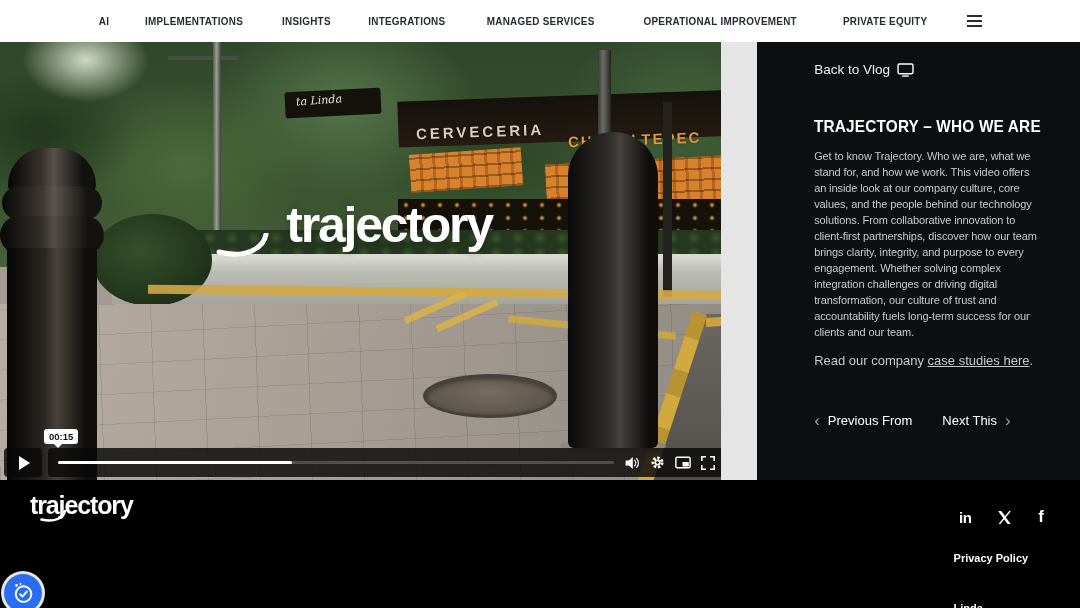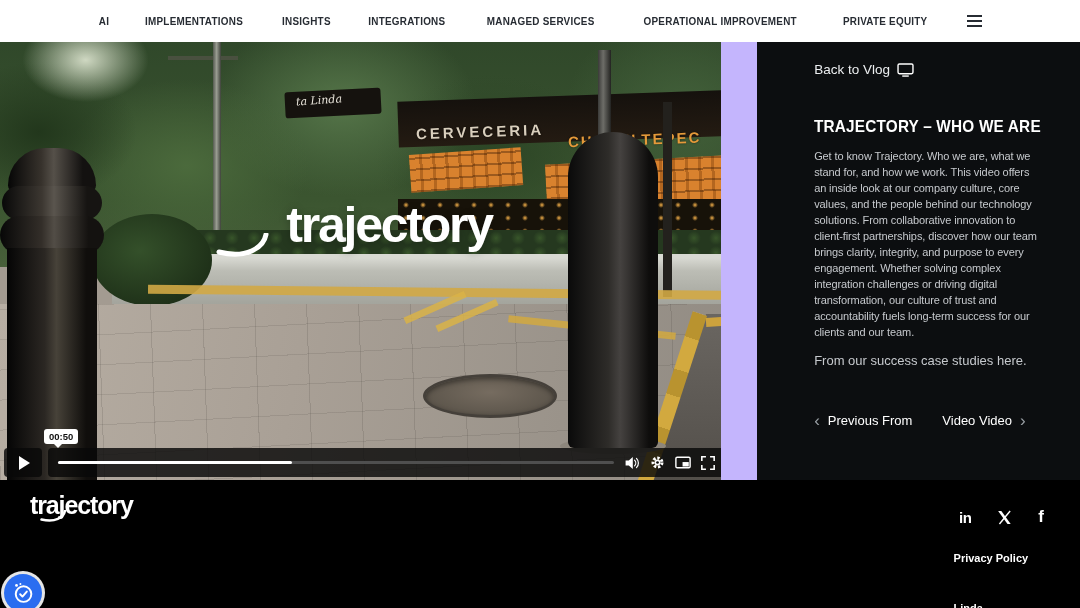--- a/index.html
+++ b/index.html
@@ -1,17 +1,17 @@
 <!DOCTYPE html>
 <html><head>
 <meta charset="utf-8">
 <style>
   html,body{margin:0;padding:0;background:#000;}
   .page{position:relative;width:1080px;height:608px;overflow:hidden;
-        font-family:"Liberation Sans",sans-serif;background:#c4b5fd;}
+        font-family:"Liberation Sans",sans-serif;background:#e5e5e5;}
 
   
   .nav{position:absolute;top:0;left:0;width:1080px;height:42px;background:#ffffff;
        display:flex;align-items:center;justify-content:center;gap:27px;z-index:40;}
   .nav-item{font-size:11.5px;font-weight:bold;color:#272c33;letter-spacing:.3px;
             transform:scaleX(.86);white-space:nowrap;cursor:pointer;}
   .burger{display:flex;flex-direction:column;gap:3px;margin-left:6px;cursor:pointer;}
   .burger i{display:block;width:15px;height:2px;background:#272c33;}
 
   
@@ -121,21 +121,21 @@
   .tooltip:after{content:"";position:absolute;left:10px;bottom:-4px;border-left:4px solid transparent;
     border-right:4px solid transparent;border-top:4px solid #fff;}
 
   
   .sidebar{position:relative;flex:1;background:#0c0e10;padding:20px 22px 8px 57px;box-sizing:border-box;margin-left:36px;}
   .back-link{display:flex;align-items:center;gap:7px;color:#eceef0;font-size:13.5px;cursor:pointer;width:max-content;}
   .sb-title{margin-top:40px;font-size:16.5px;font-weight:bold;color:#fff;letter-spacing:.2px;
     transform:scaleX(.93);transform-origin:left;white-space:nowrap;}
   .sb-desc{margin-top:12px;width:228px;font-size:11px;line-height:16px;color:#c6c9cd;letter-spacing:-.1px;}
   .sb-read{margin-top:13px;font-size:13px;color:#c6c9cd;}
-  .sb-read a{color:#c6c9cd;cursor:pointer;}
+  .sb-read a{color:#c6c9cd;text-decoration:underline;cursor:pointer;}
   .vid-nav{display:flex;align-items:center;gap:30px;margin-top:44px;font-size:13px;color:#fff;}
   .vn-group{display:flex;align-items:center;gap:8px;cursor:pointer;}
   .vn-chev{color:#9aa0a5;font-size:17px;line-height:1;}
 
   
   .footer{position:absolute;left:0;top:480px;width:1080px;height:128px;background:#000;}
   .f-logo{position:absolute;left:30px;top:13px;font-size:25px;}
   .socials{position:absolute;right:36px;top:27px;display:flex;align-items:center;gap:26px;}
   .soc{color:#fff;cursor:pointer;display:flex;align-items:center;}
   .soc-in{font-size:15px;font-weight:800;letter-spacing:-.5px;}
@@ -217,21 +217,21 @@
 
       
       <div class="abs watermark tlogo">
         <span>tra</span><span>j</span><span>ectory</span>
         <svg class="swoosh" viewBox="0 0 108 56">
           <path d="M100 3 C95 30 60 52 6 38" fill="none" stroke="#fff" stroke-width="10" stroke-linecap="round"></path>
         </svg>
       </div>
 
       
-      <div class="tooltip">00:50</div>
+      <div class="tooltip">00:15</div>
       <div class="ctrl">
         <div class="play-box">
           <span class="play-tri"></span>
         </div>
         <div class="bar-box">
           <div class="track">
             <div class="played" style="width: 42%;"></div>
           </div>
           <span class="cicon">
             <svg width="16" height="14" viewBox="0 0 20 16">
@@ -266,28 +266,28 @@
     <aside class="sidebar">
       <div class="back-link">
         <span>Back to Vlog</span>
         <svg width="17" height="14" viewBox="0 0 18 15">
           <rect x="1" y="1" width="16" height="10.5" rx="1.5" fill="none" stroke="#fff" stroke-width="1.5"></rect>
           <path d="M5.5 14h7" stroke="#fff" stroke-width="1.5"></path>
         </svg>
       </div>
       <h1 class="sb-title">TRAJECTORY – WHO WE ARE</h1>
       <p class="sb-desc">Get to know Trajectory. Who we are, what we stand for, and how we work. This video offers an inside look at our company culture, core values, and the people behind our technology solutions. From collaborative innovation to client-first partnerships, discover how our team brings clarity, integrity, and purpose to every engagement. Whether solving complex integration challenges or driving digital transformation, our culture of trust and accountability fuels long-term success for our clients and our team.</p>
-      <p class="sb-read"><span>From our success </span><a>case studies here</a><span>.</span></p>
+      <p class="sb-read"><span>Read our company </span><a>case studies here</a><span>.</span></p>
       <div class="vid-nav">
         <span class="vn-group">
           <span class="vn-chev">‹</span>
           <span>Previous From</span>
         </span>
         <span class="vn-group">
-          <span>Video Video</span>
+          <span>Next This</span>
           <span class="vn-chev">›</span>
         </span>
       </div>
     </aside>
   </div>
 
   <footer class="footer">
     <div class="f-logo tlogo">
       <span>tra</span><span>j</span><span>ectory</span>
       <svg class="swoosh" viewBox="0 0 108 56">

